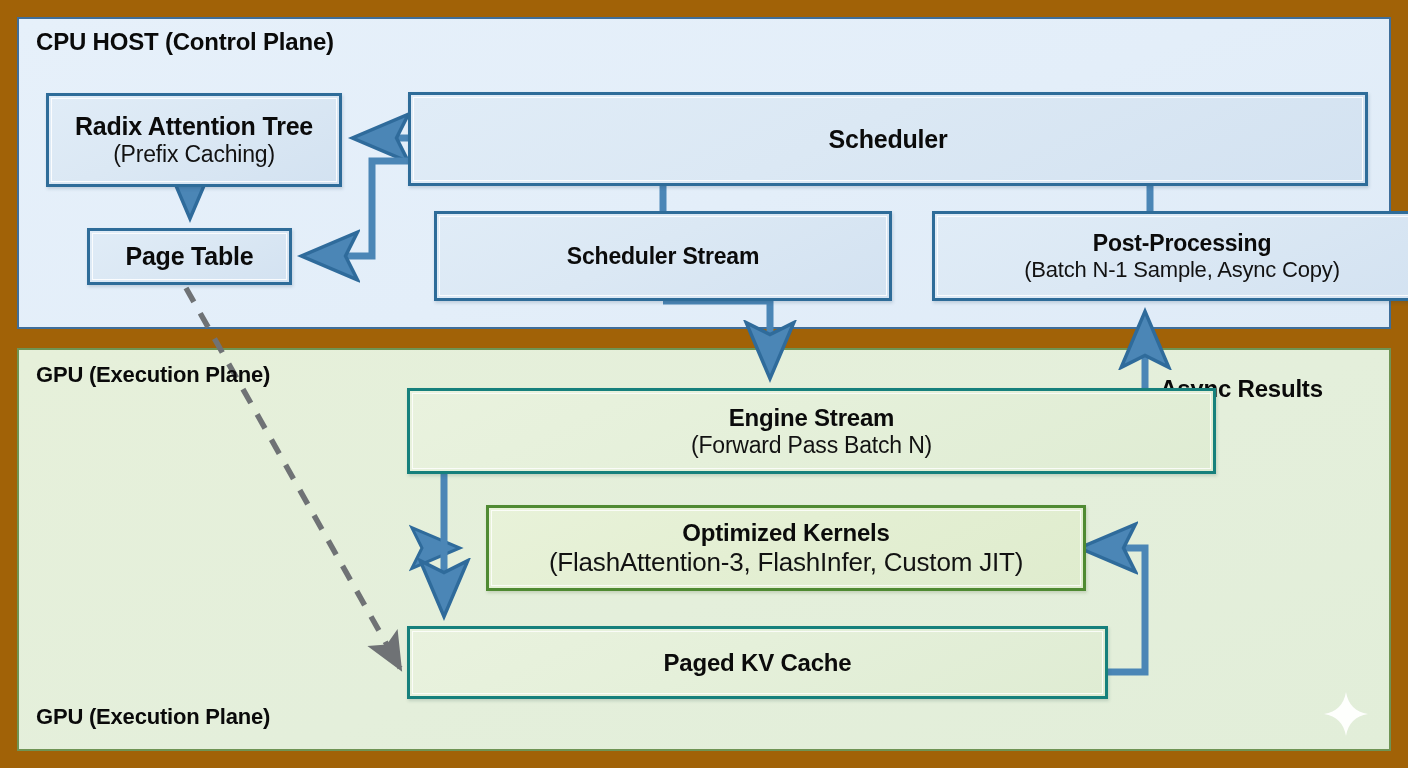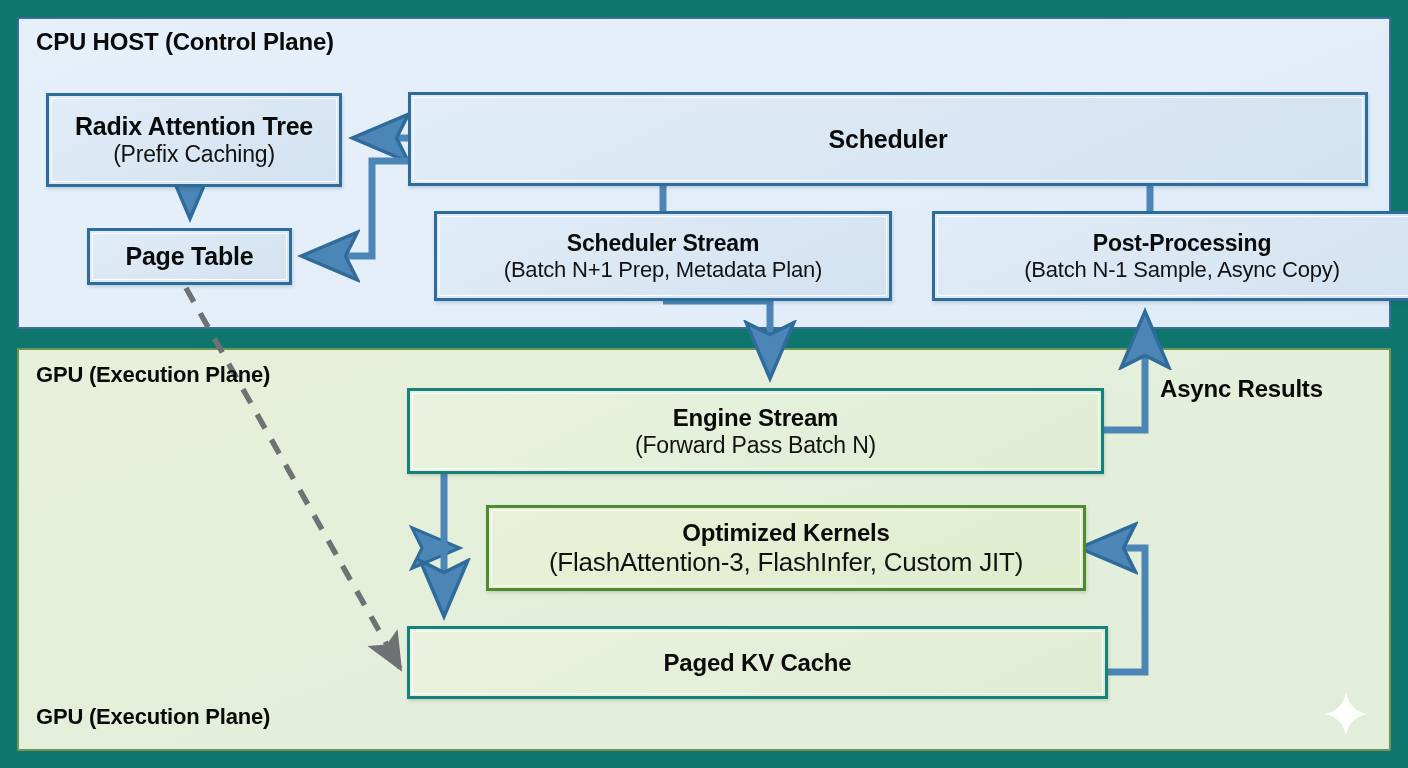--- a/index.html
+++ b/index.html
@@ -9,21 +9,21 @@
     background: #ffffff;
   }
   body {
     font-family: "Liberation Sans", sans-serif;
     -webkit-font-smoothing: antialiased;
   }
   #stage {
     position: relative;
     width: 1408px;
     height: 768px;
-    background: #0f766e;
+    background: #a16207;
     overflow: hidden;
   }
   svg.layer {
     position: absolute;
     left: 0;
     top: 0;
     width: 1408px;
     height: 768px;
   }
   .node {
@@ -114,21 +114,21 @@
     border: 1px solid rgba(255,255,255,0.8);
     pointer-events: none;
   }
 
   
   #n-radix      { left: 46px;  top: 93px;  width: 296px; height: 94px; }
   #n-pagetable  { left: 87px;  top: 228px; width: 205px; height: 57px; }
   #n-scheduler  { left: 408px; top: 92px;  width: 960px; height: 94px; }
   #n-schedstream{ left: 434px; top: 211px; width: 458px; height: 90px; }
   #n-postproc   { left: 932px; top: 211px; width: 500px; height: 90px; }
-  #n-engine     { left: 407px; top: 388px; width: 697px; height: 86px; }
+  #n-engine     { left: 407px; top: 388px; width: 809px; height: 86px; }
   #n-kernels    { left: 470px; top: 505px; width: 600px; height: 86px; }
   #n-kvcache    { left: 407px; top: 626px; width: 701px; height: 73px; }
 
   #n-radix .ttl, #n-pagetable .ttl { font-size: 25px; }
   #n-radix .sub { font-size: 23px; }
   #n-scheduler .ttl { font-size: 25px; }
   #n-schedstream .ttl, #n-postproc .ttl { font-size: 23px; }
   #n-schedstream .sub, #n-postproc .sub { font-size: 22px; }
   #n-engine .ttl, #n-kvcache .ttl { font-size: 24px; }
   #n-engine .sub, #n-kvcache .sub { font-size: 23px; }
@@ -215,21 +215,20 @@
     <div class="ttl">Radix Attention Tree</div>
     <div class="sub">(Prefix Caching)</div>
   </div>
 
   <div class="node blue-box" id="n-scheduler">
     <div class="ttl">Scheduler</div>
   </div>
 
   <div class="node blue-box" id="n-schedstream">
     <div class="ttl">Scheduler Stream</div>
-    <div class="sub">(Batch N+1 Prep, Metadata Plan)</div>
   </div>
 
   <div class="node blue-box" id="n-postproc">
     <div class="ttl">Post-Processing</div>
     <div class="sub">(Batch N-1 Sample, Async Copy)</div>
   </div>
 
   <div class="node teal-box" id="n-engine">
     <div class="ttl">Engine Stream</div>
     <div class="sub">(Forward Pass Batch N)</div>

